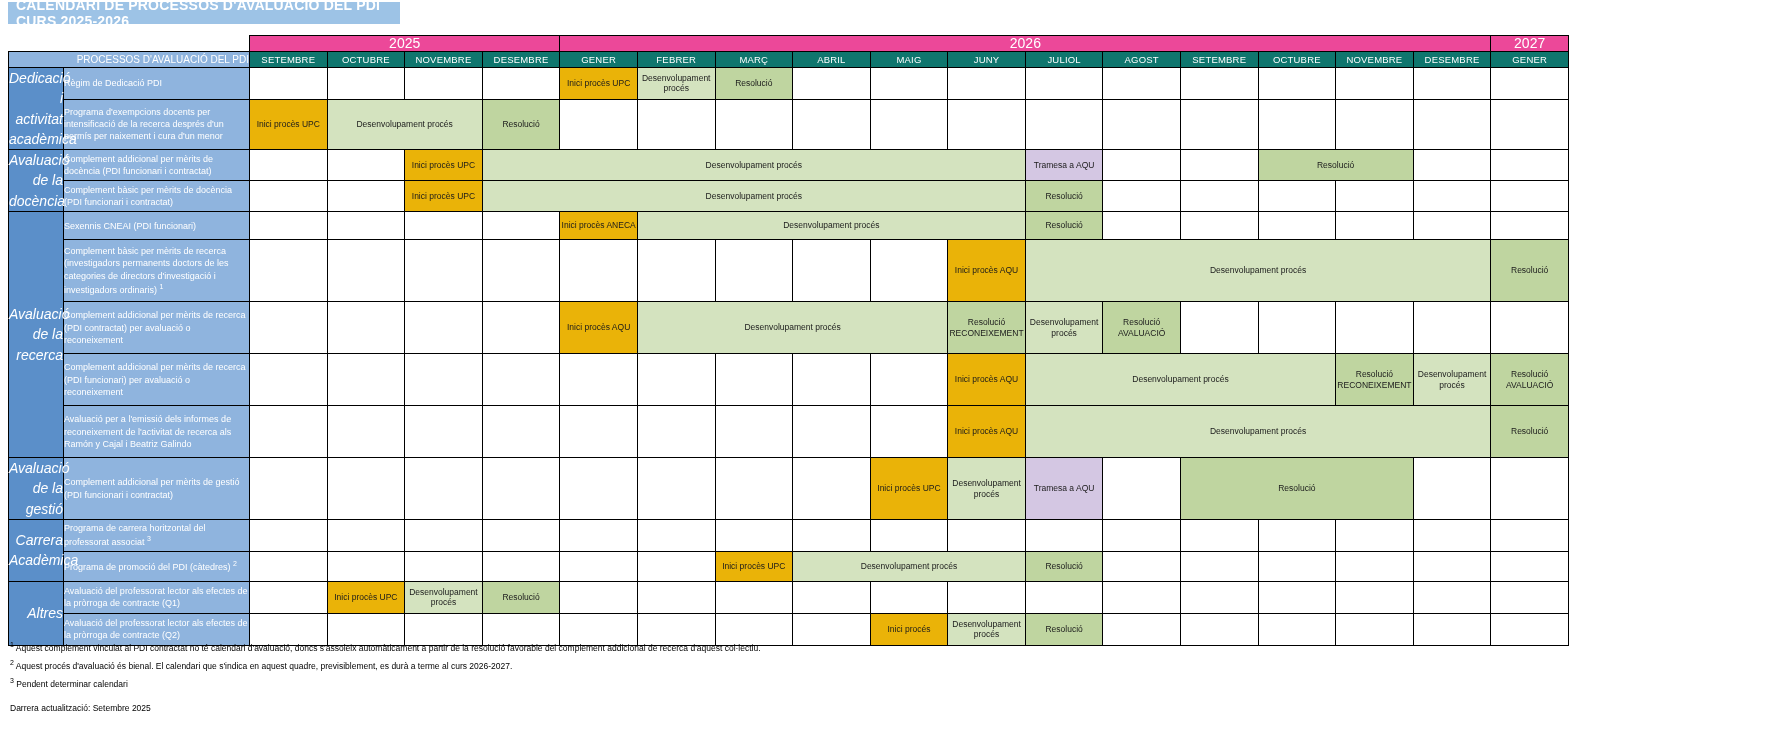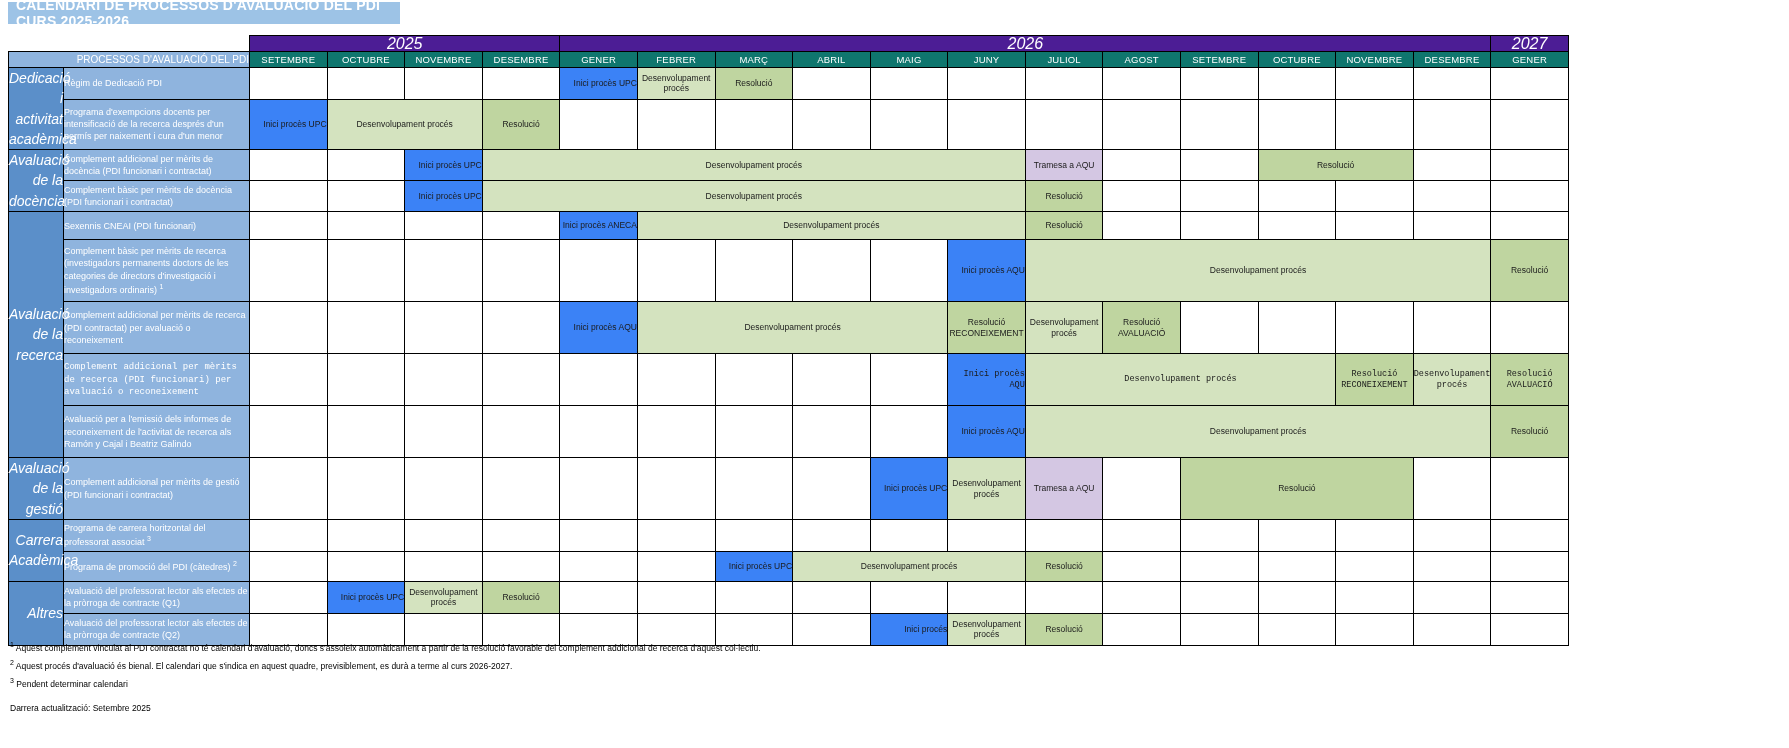--- a/index.html
+++ b/index.html
@@ -47,28 +47,27 @@
     font-weight: normal;
     vertical-align: middle;
   }
 
   
   .hdr-blank {
     background: #ffffff;
     border: none !important;
   }
   .hdr-year {
-    background: #4c1d95;
-    color: #ffffff;
-    font-size: 16px;
+    background: #ec4899;
+    color: #ffffff;
+    font-size: 14px;
     font-weight: bold;
     text-align: center;
     height: 15px;
     line-height: 15px;
-    font-style: italic;
   }
   .hdr-proc {
     background: #8FB4DE;
     color: #ffffff;
     font-size: 10px;
     font-weight: bold;
     text-align: right;
     height: 15px;
     line-height: 15px;
   }
@@ -107,21 +106,21 @@
 
   
   .tl { background: #ffffff; }
   .bar {
     font-size: 8.5px;
     color: #1b1b1b;
     text-align: center;
     line-height: 1.2;
     padding: 1px 1px;
   }
-  .bar-init   { background: #3b82f6; border: 1px solid #9BBB7A; text-align: right; }
+  .bar-init   { background: #eab308; border: 1px solid #9BBB7A; }
   .bar-dev    { background: #D4E3BF; border: 1px solid #9BBB7A; }
   .bar-res    { background: #BFD5A0; border: 1px solid #8DAF6B; }
   .bar-aqu    { background: #D4C7E3; border: 1px solid #A690C2; }
 
   
   .notes {
     position: absolute;
     left: 10px; top: 600px;
     width: 1500px;
     font-size: 8.5px;
@@ -301,21 +300,21 @@
             <td class="bar bar-dev" colspan="4">Desenvolupament procés</td>
             <td class="bar bar-res" colspan="1">Resolució RECONEIXEMENT</td>
             <td class="bar bar-dev" colspan="1">Desenvolupament procés</td>
             <td class="bar bar-res" colspan="1">Resolució AVALUACIÓ</td>
             <td class="tl"></td>
             <td class="tl"></td>
             <td class="tl"></td>
             <td class="tl"></td>
             <td class="tl"></td>
           </tr>
-          <tr style="height: 52px; font-family: Liberation Mono, monospace;">
+          <tr style="height: 52px;">
             <td class="proc">Complement addicional per mèrits de recerca (PDI funcionari) per avaluació o reconeixement</td>
             <td class="tl"></td>
             <td class="tl"></td>
             <td class="tl"></td>
             <td class="tl"></td>
             <td class="tl"></td>
             <td class="tl"></td>
             <td class="tl"></td>
             <td class="tl"></td>
             <td class="tl"></td>

